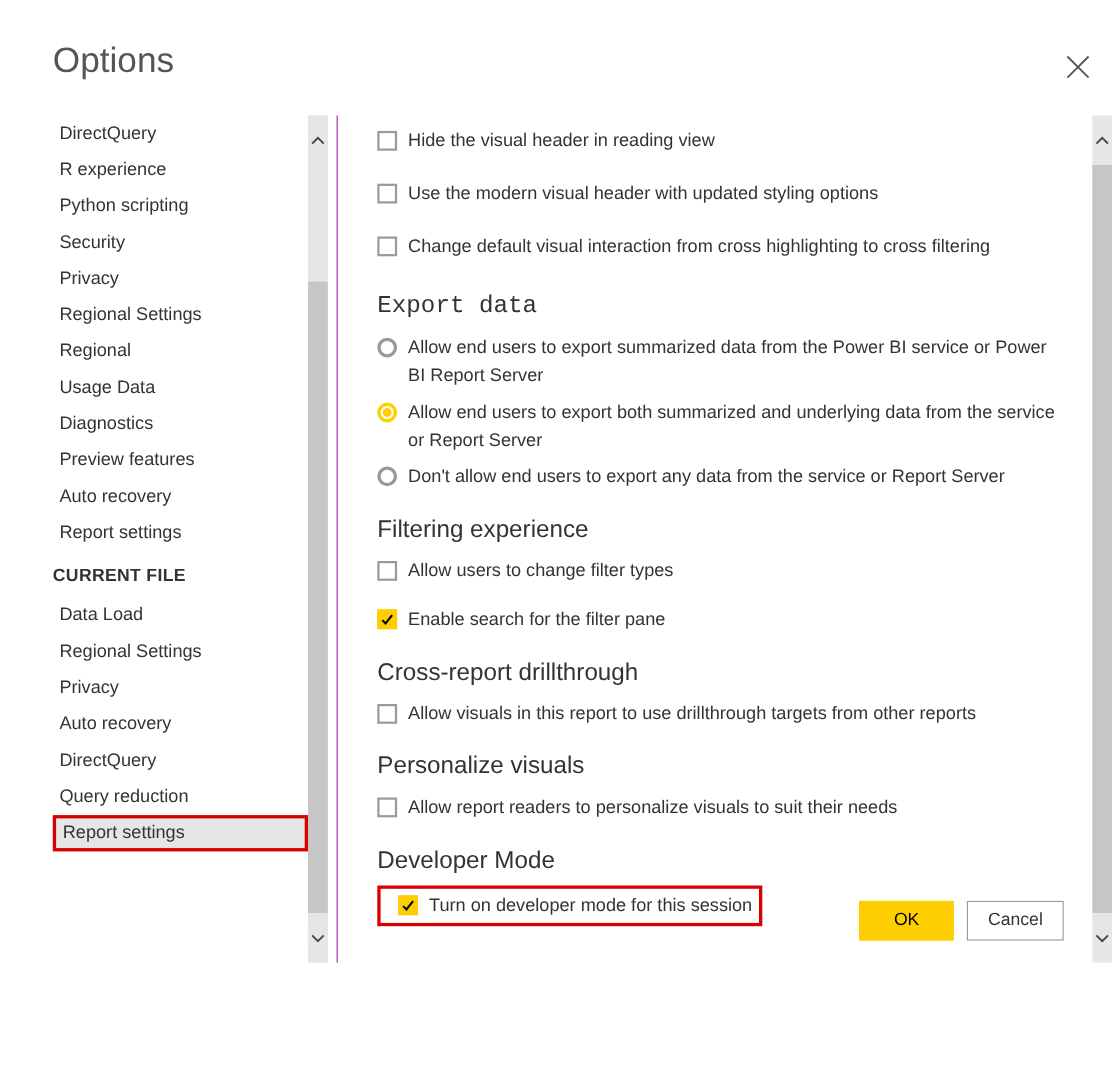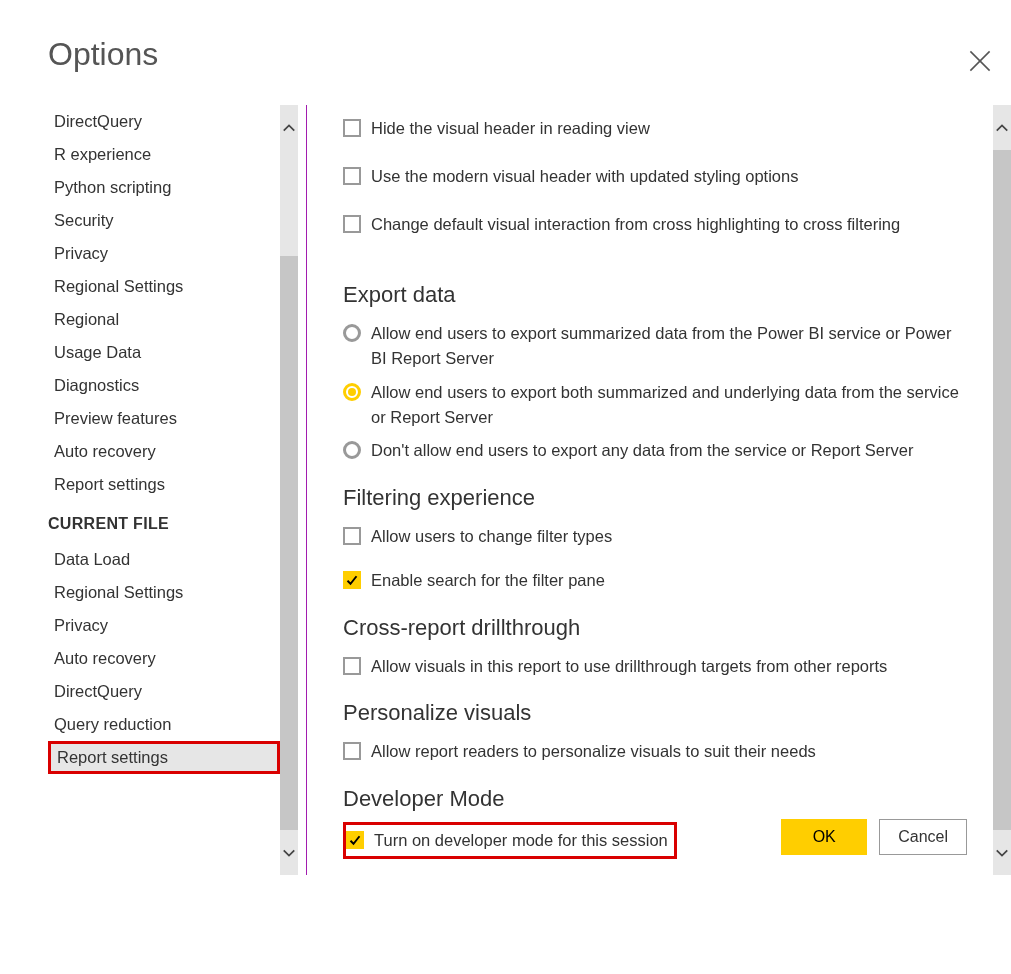--- a/index.html
+++ b/index.html
@@ -103,21 +103,21 @@
   }
   .cn-arrow{height:45px;display:flex;align-items:center;justify-content:center;background:#e6e6e6;color:#444;}
   .cn-arrow svg{width:14px;height:14px;}
   .cn-thumb{flex:1;background:#c6c6c6;}
   .sect-title{
     font-size: 22px;
     font-weight: 400;
     color: #333;
     margin: 18px 0 8px 0;
   }
-  .sect-title.first{margin-top:42px;}
+  .sect-title.first{margin-top:26px;font-family:Liberation Mono, monospace;}
   .opt-row{
     display:flex;
     align-items:flex-start;
     gap:10px;
     padding:5px 0 4px 0;
   }
   .opt-row .lbl{flex:1; line-height:1.5;}
   .chk{
     width:18px;height:18px;
     border:2px solid #999;
@@ -143,21 +143,21 @@
     display:flex;align-items:center;justify-content:center;
   }
   .rdo.selected{border-color:#ffce00;}
   .rdo.selected::after{
     content:"";
     width:8px;height:8px;border-radius:50%;background:#ffce00;
   }
   .hl-box{
     display:inline-flex;
     border:3px solid #d90000;
-    padding:0px 6px 0px 0;
+    padding:0px 6px 0px 16px;
     margin-top:2px;
   }
   .hl-box .opt-row{padding:3px 0;}
   .footer{
     position:absolute;
     bottom:20px;
     right:44px;
     display:flex;
     gap:12px;
   }

